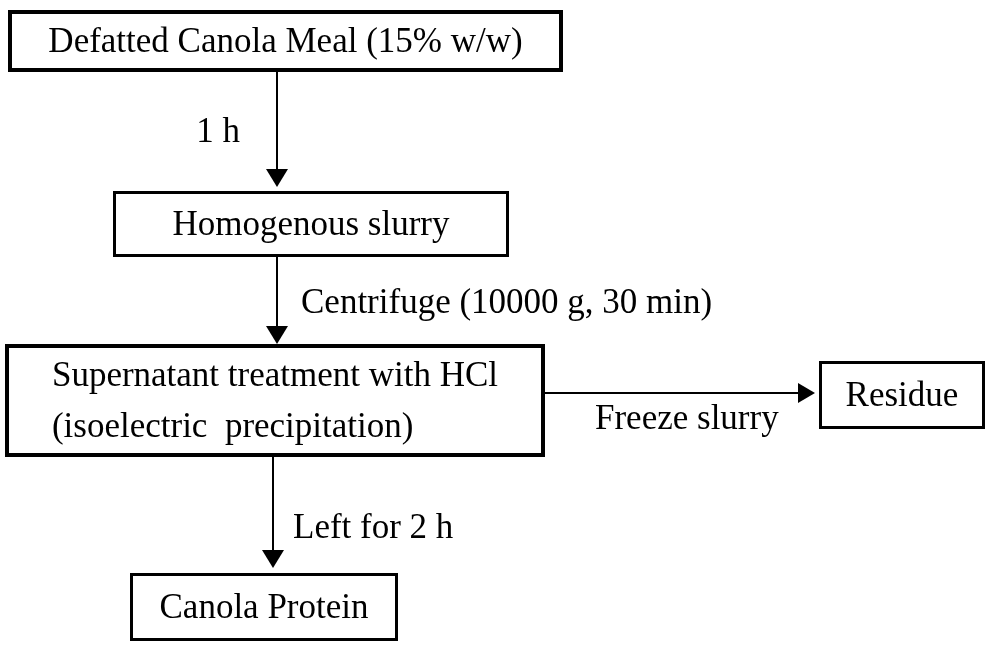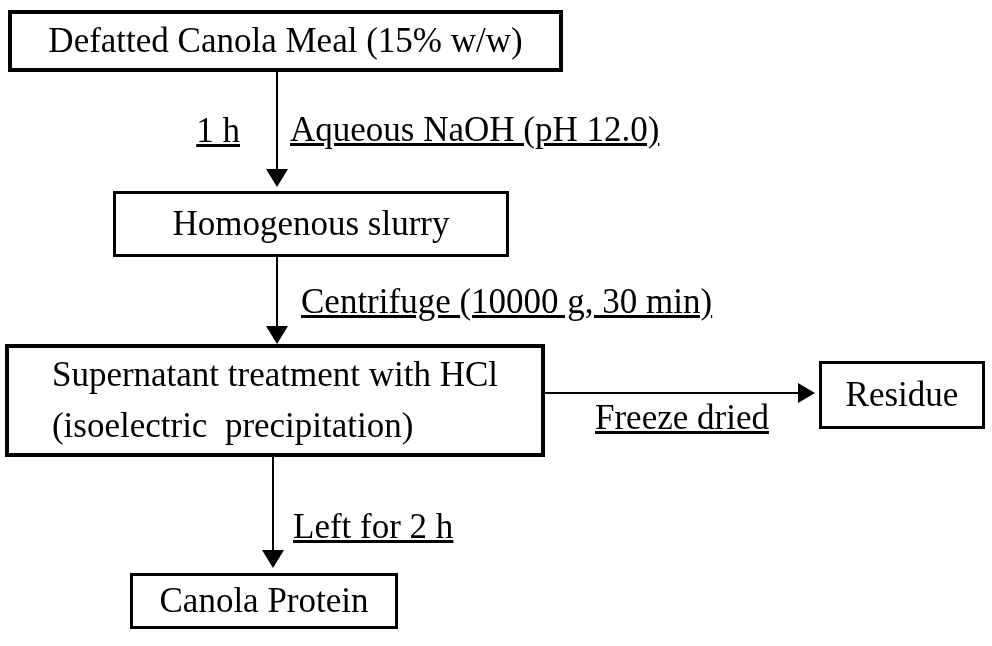--- a/index.html
+++ b/index.html
@@ -27,21 +27,20 @@
     font-size: 35px;
     line-height: 1.45;
     white-space: pre-wrap;
   }
   .node.thick { border-width: 4px; }
   .edge-label {
     position: absolute;
     font-size: 35px;
     line-height: 1.15;
     white-space: nowrap;
-    text-decoration: underline;
   }
   .line {
     position: absolute;
     background: #000000;
   }
   .head-down {
     position: absolute;
     width: 0; height: 0;
     border-left: 11px solid transparent;
     border-right: 11px solid transparent;
@@ -53,21 +52,21 @@
     border-top: 10px solid transparent;
     border-bottom: 10px solid transparent;
     border-left: 17px solid #000000;
   }
 
   
   .n-defatted   { left: 8px;   top: 10px;  width: 555px; height: 62px; }
   .n-slurry     { left: 113px; top: 191px; width: 396px; height: 66px; }
   .n-supernatant{ left: 5px;   top: 344px; width: 540px; height: 113px; }
   .n-residue    { left: 819px; top: 361px; width: 166px; height: 68px; }
-  .n-protein    { left: 130px; top: 573px; width: 268px; height: 56px; }
+  .n-protein    { left: 130px; top: 573px; width: 268px; height: 68px; }
 
   
   .a1-line { left: 276px; top: 72px;  width: 2px; height: 99px; }
   .a1-head { left: 266px; top: 169px; }
   .a2-line { left: 276px; top: 257px; width: 2px; height: 71px; }
   .a2-head { left: 266px; top: 326px; }
   .a3-line { left: 272px; top: 457px; width: 2px; height: 95px; }
   .a3-head { left: 262px; top: 550px; }
   .a4-line { left: 545px; top: 392px; width: 255px; height: 2px; }
   .a4-head { left: 798px; top: 383px; }
@@ -102,21 +101,20 @@
   <div class="head-down a2-head"></div>
 
   <div class="line a3-line"></div>
   <div class="head-down a3-head"></div>
 
   <div class="line a4-line"></div>
   <div class="head-right a4-head"></div>
 
   <div class="edge-label l-1h">1 h</div>
 
-  <div class="edge-label l-naoh">Aqueous NaOH (pH 12.0)</div>
 
   <div class="edge-label l-centrifuge">Centrifuge (10000 g, 30 min)</div>
 
-  <div class="edge-label l-freeze">Freeze dried</div>
+  <div class="edge-label l-freeze">Freeze slurry</div>
 
   <div class="edge-label l-left2h">Left for 2 h</div>
 
 </div>
 
 </body></html>

